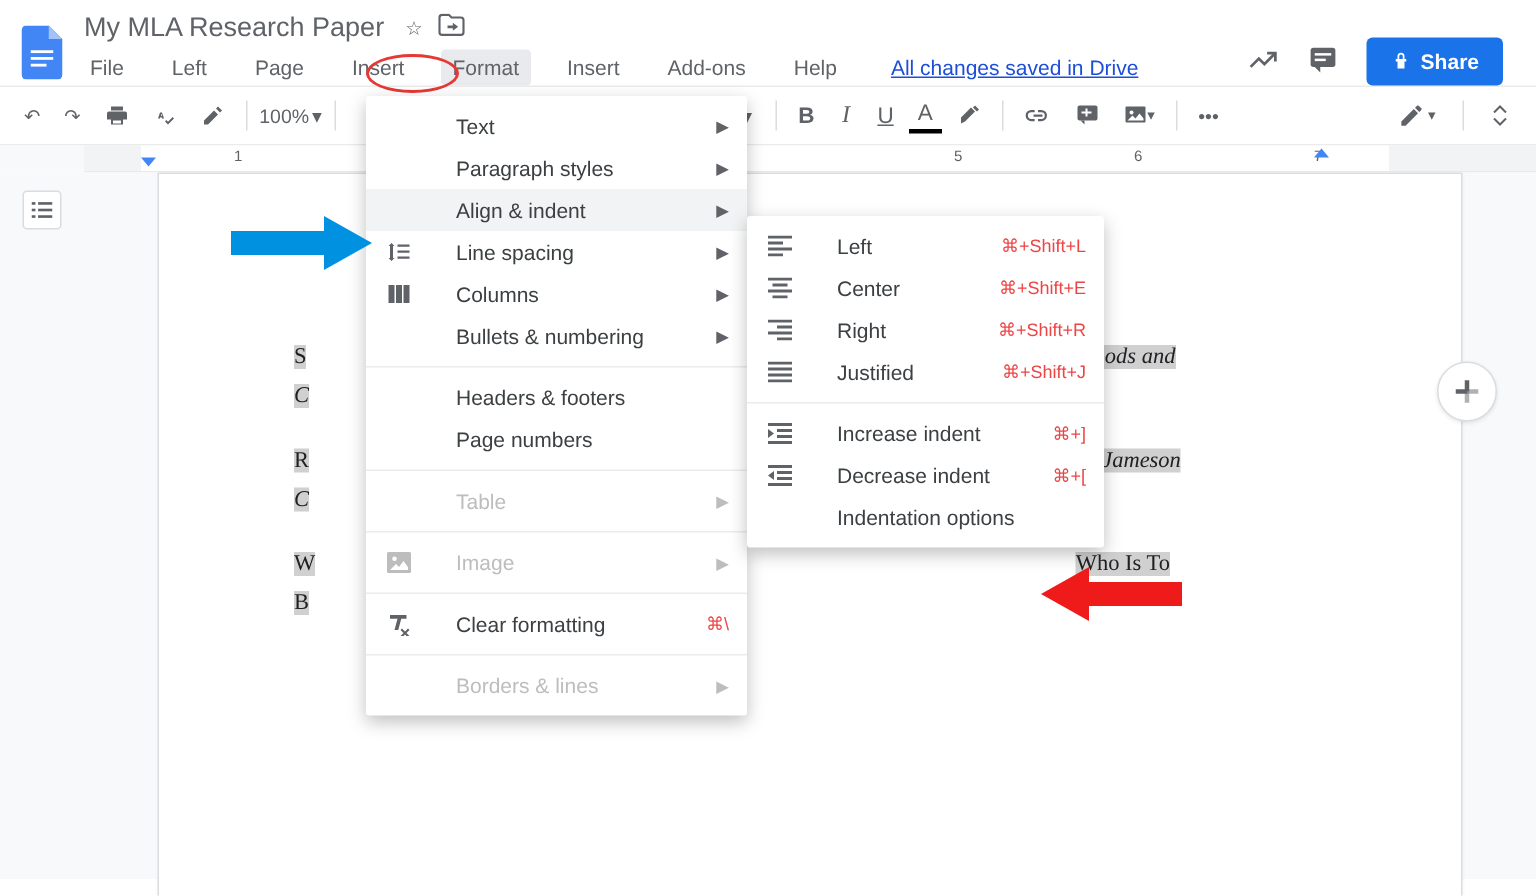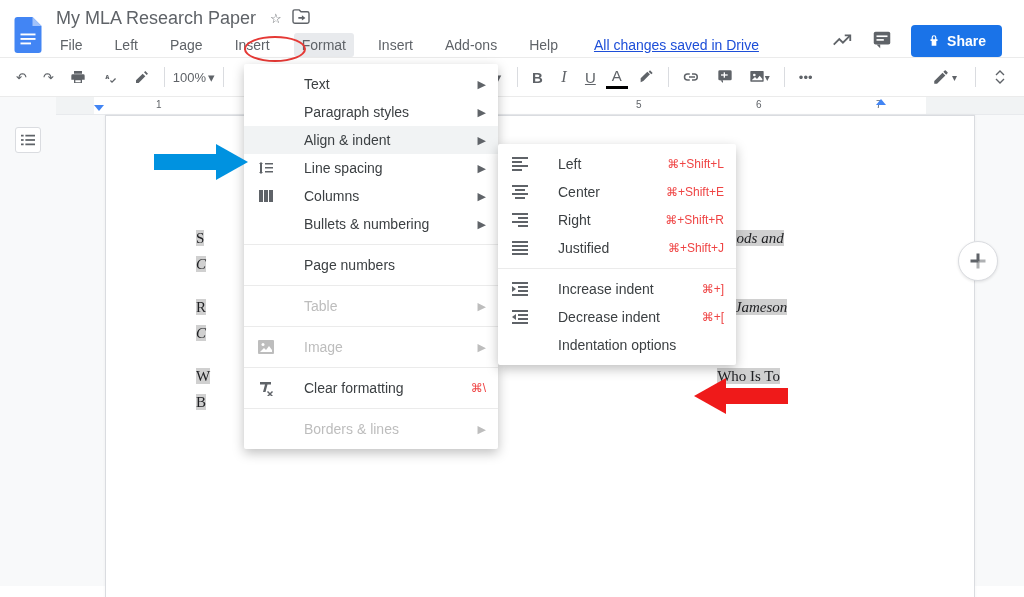--- a/index.html
+++ b/index.html
@@ -311,20 +311,24 @@
         <span class="mi-arrow">▶</span>
       </div>
   <div class="mi">
         <span class="mi-icon"></span>
         <span class="mi-label">Bullets &amp; numbering</span>
         <span class="mi-arrow">▶</span>
       </div>
   <div class="menu-sep"></div>
   <div class="mi">
         <span class="mi-icon"></span>
+        <span class="mi-label">Headers &amp; footers</span>
+      </div>
+  <div class="mi">
+        <span class="mi-icon"></span>
         <span class="mi-label">Page numbers</span>
       </div>
   <div class="menu-sep"></div>
   <div class="mi disabled">
         <span class="mi-icon"></span>
         <span class="mi-label">Table</span>
         <span class="mi-arrow" style="color:#bdbdbd">▶</span>
       </div>
   <div class="menu-sep"></div>
   <div class="mi disabled">

